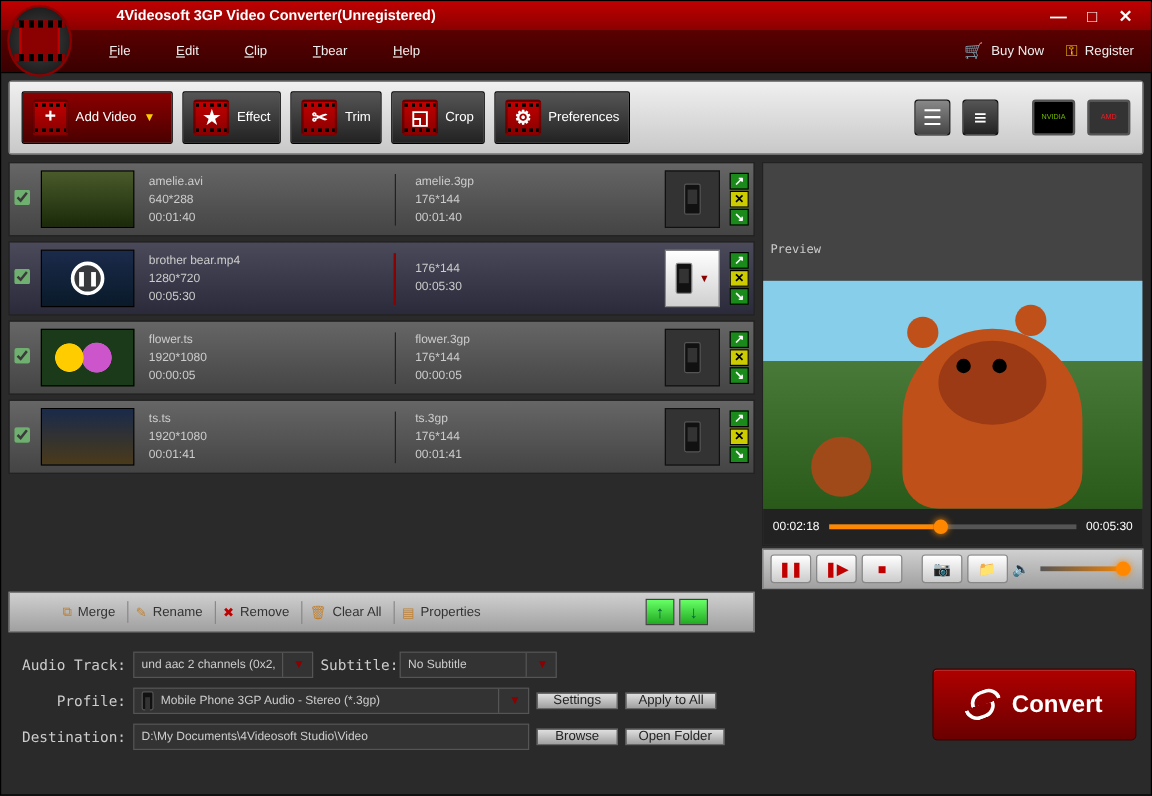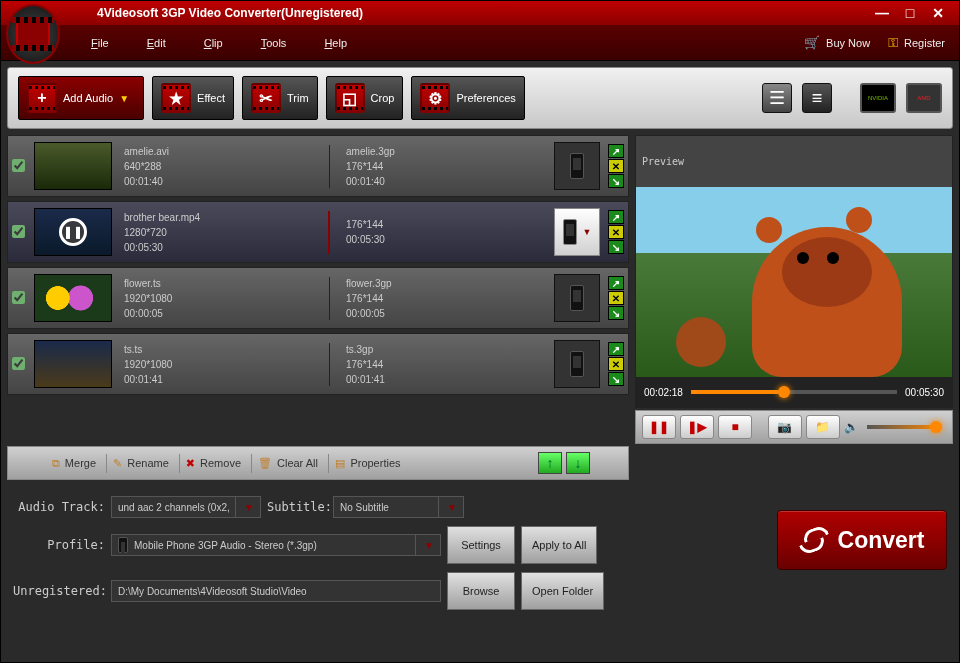--- a/index.html
+++ b/index.html
@@ -57,21 +57,21 @@
 .file-row.selected .src-info { border-right: 2px solid #8b0000;}
 .out-info { flex:1; padding-left:8px; }
 .device-btn { width: 46px; height:48px; background: #333; border:1px solid #111; display:flex; align-items:center; justify-content:center; color:#888; cursor:pointer;}
 .file-row.selected .device-btn { background: linear-gradient(to bottom,#fff,#d0d0d0); border:1px solid #888;}
 .row-ctrls { display:flex; flex-direction:column; gap:1px; }
 .row-ctrls .rc { width:16px; height:14px; border:1px solid #000; font-size:10px; display:flex; align-items:center; justify-content:center; color:#fff; cursor:pointer; font-weight:bold;}
 .rc.up{background:#1a8b1a;} .rc.del{background:#cccc00; color:#000;} .rc.dn{background:#1a8b1a;}
 
 
 .preview-panel { background: #444; border:1px solid #222; }
-.preview-label { font-size:10px; color:#ccc; padding: 20px 6px; font-family:monospace;}
+.preview-label { font-size:10px; color:#ccc; padding: 20px 6px; font-family:monospace;margin-top:47px;}
 .preview-screen { width:100%; height:190px; background: linear-gradient(to bottom, #87ceeb 0%, #87ceeb 35%, #4a7a3a 35%, #2a5a1a 100%); position:relative; overflow:hidden;}
 .bear { position:absolute; right:50px; bottom:0; width:150px; height:150px; background:#c0501a; border-radius:50% 50% 20% 20%; }
 .bear::before{content:''; position:absolute; top:10px; left:30px; width:90px; height:70px; background:#9b3a14; border-radius:50%;}
 .bear::after{content:''; position:absolute; top:25px; left:45px; width:12px; height:12px; background:#000; border-radius:50%; box-shadow: 30px 0 0 #000;}
 .bear-ear{position:absolute; right:170px; top:30px; width:26px; height:26px; background:#c0501a; border-radius:50%;}
 .bear-ear.r{right:80px; top:20px;}
 .cub{position:absolute; left:40px; bottom:10px; width:50px; height:50px; background:#a04a1a; border-radius:50%;}
 .play-ctrl-bar { height:30px; background:#222; display:flex; align-items:center; padding:0 8px; gap:8px; color:#fff; font-size:10px; font-family:monospace;}
 .prog-track { flex:1; height:4px; background:#555; position:relative; cursor:pointer;}
 .prog-fill { height:100%; background:#ff8800; width:42%;}
@@ -91,23 +91,23 @@
 .pbtn { width:34px; height:24px; background:linear-gradient(#fff,#ccc); border:1px solid #888; border-radius:3px; display:flex; align-items:center; justify-content:center; color:#c00000; font-size:12px; cursor:pointer; font-weight:bold;}
 .vol-track{flex:1; height:4px; background:linear-gradient(90deg,#555,#ff8800); position:relative; margin:0 4px; cursor:pointer;}
 .vol-thumb{position:absolute; right:0; top:-4px; width:12px; height:12px; background:#ff8800; border-radius:50%; box-shadow: 0 0 6px #ff8800;}
 
 
 .bottom-panel { margin: 16px 12px 8px 12px; color:#ccc; font-size:11px;}
 .brow { display:flex; align-items:center; gap:6px; margin-bottom:8px; }
 .blabel { width: 92px; text-align:right; font-family: monospace; font-size:12px;}
 .binput { height:22px; background:#333; border:1px solid #555; color:#ccc; padding:0 6px; font-size:10px; font-family:monospace; display:flex; align-items:center; justify-content:space-between; cursor:pointer;}
 .binput .sel-arrow{ color:#8b0000; font-size:10px; padding-left:8px; border-left:1px solid #555; height:100%; display:flex; align-items:center;}
-.sbtn { height:38px; padding:0 10px; background: linear-gradient(to bottom,#e0e0e0,#a0a0a0); border:1px solid #666; color:#222; font-size:11px; cursor:pointer; display:flex; align-items:center; min-width:68px; justify-content:center;}
-
-.convert-btn { width: 170px; height: 60px; background: linear-gradient(to bottom, #b00000, #6a0000); border: 1px solid #3a0000; border-radius:4px; display:flex; align-items:center; justify-content:center; gap:10px; color:#fff; font-size:23px; font-weight:bold; cursor:pointer; box-shadow: inset 0 1px 0 rgba(255,255,255,0.2);}
+.sbtn { height:14px; padding:0 10px; background: linear-gradient(to bottom,#e0e0e0,#a0a0a0); border:1px solid #666; color:#222; font-size:11px; cursor:pointer; display:flex; align-items:center; min-width:68px; justify-content:center;}
+
+.convert-btn { width: 170px; height: 60px; background: linear-gradient(to bottom, #b00000, #6a0000); border: 1px solid #3a0000; border-radius:4px; display:flex; align-items:center; justify-content:center; gap:10px; color:#fff; font-size:20px; font-weight:bold; cursor:pointer; box-shadow: inset 0 1px 0 rgba(255,255,255,0.2);}
 .convert-icon { width:28px; height:28px; position:relative; }
 .convert-icon::before, .convert-icon::after {content:''; position:absolute; width:20px; height:8px; border:3px solid #fff; border-bottom:none; border-radius: 14px 14px 0 0;}
 .convert-icon::before{top:2px; left:2px; transform:rotate(-20deg);}
 .convert-icon::after{bottom:2px; right:2px; border-top:none; border-bottom:3px solid #fff; border-radius: 0 0 14px 14px; transform:rotate(-20deg);}
 
 .phone-glyph{width:14px; height:26px; background:#111; border:1px solid #555; border-radius:2px; position:relative;}
 .phone-glyph::after{content:''; position:absolute; top:4px; left:2px; right:2px; height:12px; background:#333;}
 .file-row.selected .phone-glyph{border-color:#888;}
 .file-row.selected .device-btn .dv-arrow{display:inline; color:#8b0000; margin-left:6px; font-size:9px;}
 .dv-arrow{display:none;}
@@ -126,38 +126,38 @@
       <div class="win-btn">—</div>
       <div class="win-btn">□</div>
       <div class="win-btn">✕</div>
     </div>
   </div>
 
   <div class="menubar">
     <span class="mitem"><u>F</u><span>ile</span></span>
     <span class="mitem"><u>E</u><span>dit</span></span>
     <span class="mitem"><u>C</u><span>lip</span></span>
-    <span class="mitem"><u>T</u><span>ools</span></span>
+    <span class="mitem"><u>T</u><span>bear</span></span>
     <span class="mitem"><u>H</u><span>elp</span></span>
     <div class="menubar-right">
       <div class="link">
           <span class="cart-icon">🛒</span>
           <span>Buy Now</span>
         </div>
       <div class="link">
           <span class="key-icon">⚿</span>
           <span>Register</span>
         </div>
     </div>
   </div>
 
   <div class="toolbar">
     <div class="tbtn add">
       <div class="ticon">+</div>
-      <span>Add Audio</span>
+      <span>Add Video</span>
       <span class="dropdown-arrow">▼</span>
     </div>
     <div class="tbtn">
         <div class="ticon">★</div>
         <span>Effect</span>
       </div>
     <div class="tbtn">
         <div class="ticon">✂</div>
         <span>Trim</span>
       </div>
@@ -366,21 +366,21 @@
             <span style="display:flex;align-items:center;gap:6px;">
                 <span class="phone-glyph" style="width:10px;height:16px;"></span>
                 <span>Mobile Phone 3GP Audio - Stereo (*.3gp)</span>
               </span>
             <span class="sel-arrow">▼</span>
           </div>
           <div class="sbtn">Settings</div>
           <div class="sbtn">Apply to All</div>
         </div>
         <div class="brow">
-          <span class="blabel">Unregistered:</span>
+          <span class="blabel">Destination:</span>
           <div class="binput" style="width:330px; cursor:text; justify-content:flex-start;">
               <span>D:\My Documents\4Videosoft Studio\Video</span>
             </div>
           <div class="sbtn">Browse</div>
           <div class="sbtn">Open Folder</div>
         </div>
       </div>
       <div style="width:200px; display:flex; justify-content:flex-end; padding-top:14px;">
         <div class="convert-btn">
           <div class="convert-icon"></div>

